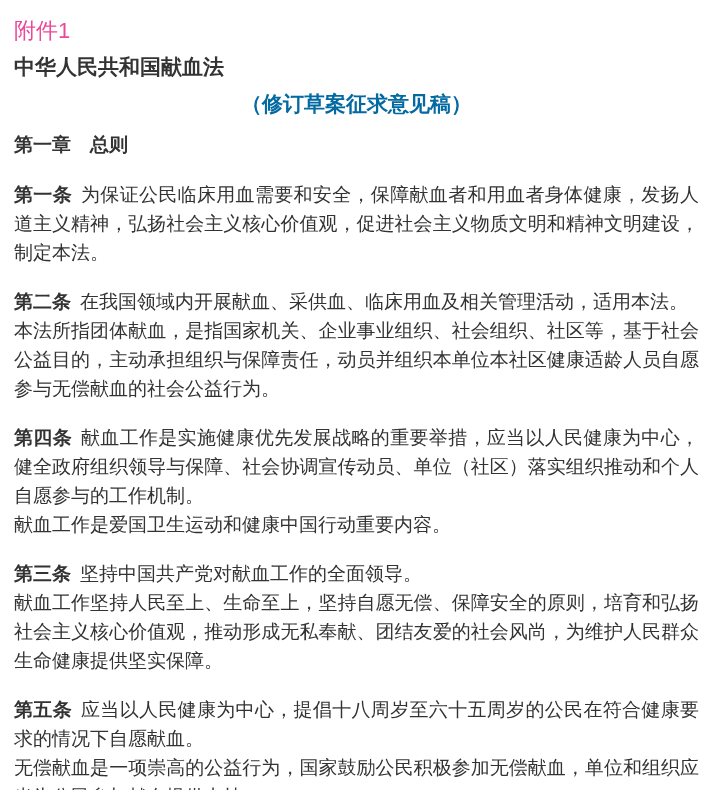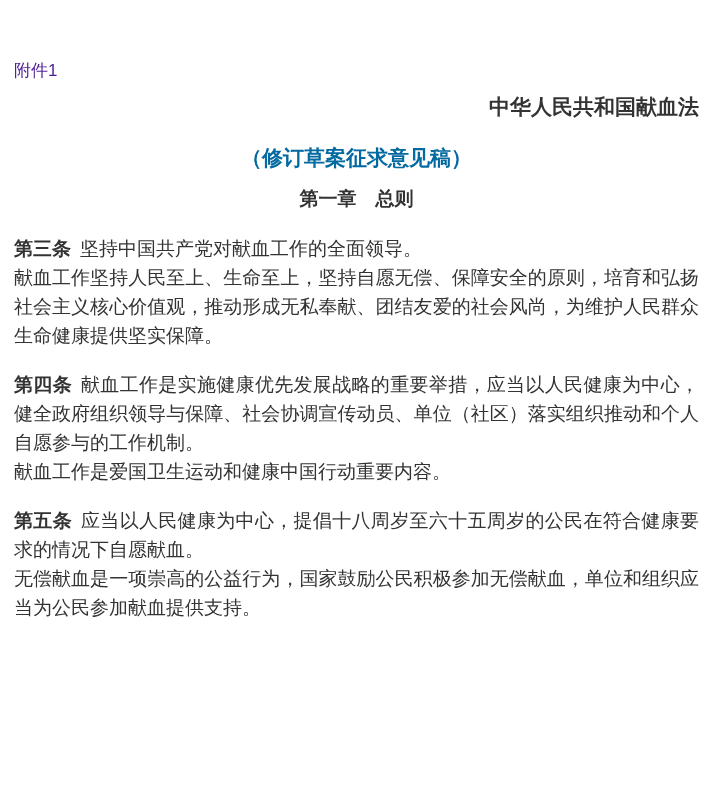--- a/index.html
+++ b/index.html
@@ -12,44 +12,42 @@
     min-height: 790px;
     font-family: "Liberation Sans", "DejaVu Sans", sans-serif;
     color: #333333;
   }
   .page {
     box-sizing: border-box;
     width: 713px;
     padding: 19px 14px 16px 14px;
   }
   .attachment-label {
-    font-size: 17px;
+    font-size: 22px;
     line-height: 24px;
-    color: #4c1d95;
-    margin-top: 40px;
+    color: #ec4899;
   }
   .doc-title {
-    margin: 5px 0 14px 0;
-    text-align: right;
+    margin: 5px 0 0 0;
+    text-align: left;
     font-size: 21px;
     font-weight: bold;
     line-height: 37px;
     color: #333333;
   }
   .doc-subtitle {
     margin: 0;
     text-align: center;
     font-size: 21px;
     font-weight: bold;
     line-height: 37px;
     color: #0369a1;
   }
   .chapter-heading {
     margin: 8px 0 0 0;
-    text-align: center;
     font-size: 19px;
     font-weight: bold;
     line-height: 30px;
     color: #333333;
   }
   .article {
     margin-top: 20px;
     font-size: 19px;
     line-height: 29px;
     text-align: justify;
@@ -69,34 +67,45 @@
 <div class="page">
 
   <div class="attachment-label">附件1</div>
 
   <h1 class="doc-title">中华人民共和国献血法</h1>
 
   <h2 class="doc-subtitle">（修订草案征求意见稿）</h2>
 
   <h3 class="chapter-heading">第一章　总则</h3>
 
-
+  <section class="article">
+    <p>
+      <span class="article-num">第一条</span><span>为保证公民临床用血需要和安全，保障献血者和用血者身体健康，发扬人道主义精神，弘扬社会主义核心价值观，促进社会主义物质文明和精神文明建设，制定本法。</span>
+    </p>
+  </section>
 
   <section class="article">
     <p>
-      <span class="article-num">第三条</span><span>坚持中国共产党对献血工作的全面领导。</span>
+      <span class="article-num">第二条</span><span>在我国领域内开展献血、采供血、临床用血及相关管理活动，适用本法。</span>
     </p>
-    <p>献血工作坚持人民至上、生命至上，坚持自愿无偿、保障安全的原则，培育和弘扬社会主义核心价值观，推动形成无私奉献、团结友爱的社会风尚，为维护人民群众生命健康提供坚实保障。</p>
+    <p>本法所指团体献血，是指国家机关、企业事业组织、社会组织、社区等，基于社会公益目的，主动承担组织与保障责任，动员并组织本单位本社区健康适龄人员自愿参与无偿献血的社会公益行为。</p>
   </section>
 
   <section class="article">
     <p>
       <span class="article-num">第四条</span><span>献血工作是实施健康优先发展战略的重要举措，应当以人民健康为中心，健全政府组织领导与保障、社会协调宣传动员、单位（社区）落实组织推动和个人自愿参与的工作机制。</span>
     </p>
     <p>献血工作是爱国卫生运动和健康中国行动重要内容。</p>
+  </section>
+
+  <section class="article">
+    <p>
+      <span class="article-num">第三条</span><span>坚持中国共产党对献血工作的全面领导。</span>
+    </p>
+    <p>献血工作坚持人民至上、生命至上，坚持自愿无偿、保障安全的原则，培育和弘扬社会主义核心价值观，推动形成无私奉献、团结友爱的社会风尚，为维护人民群众生命健康提供坚实保障。</p>
   </section>
 
   <section class="article">
     <p>
       <span class="article-num">第五条</span><span>应当以人民健康为中心，提倡十八周岁至六十五周岁的公民在符合健康要求的情况下自愿献血。</span>
     </p>
     <p>无偿献血是一项崇高的公益行为，国家鼓励公民积极参加无偿献血，单位和组织应当为公民参加献血提供支持。</p>
   </section>
 
 </div>

